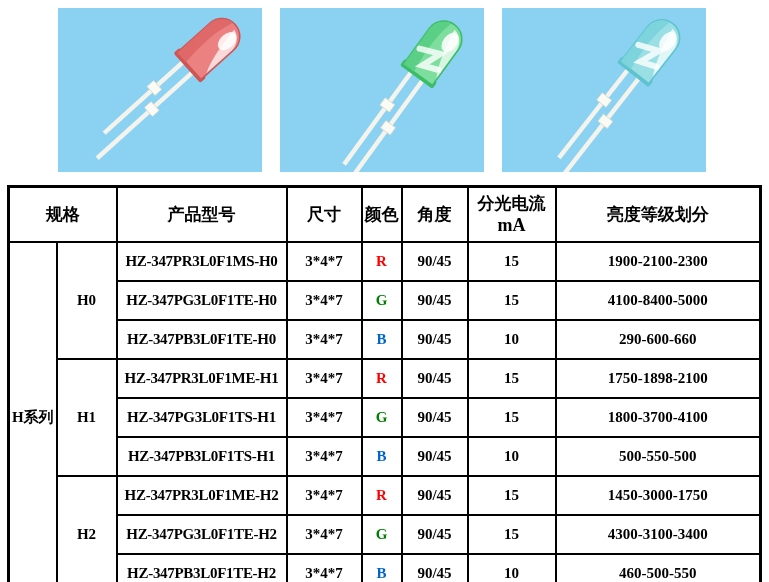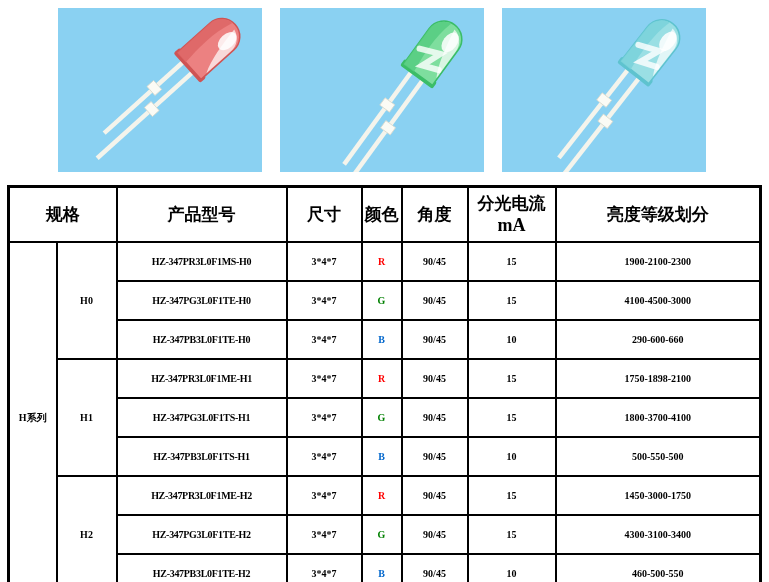--- a/index.html
+++ b/index.html
@@ -19,21 +19,21 @@
     border-collapse:collapse;table-layout:fixed;
     border:3px solid #000;
   }
   table.spec th, table.spec td{
     border:2px solid #000;
     text-align:center;vertical-align:middle;
     padding:0;color:#000;font-weight:bold;
     overflow:hidden;white-space:nowrap;
   }
   table.spec th{height:53px;font-size:17px;line-height:1.25;}
-  table.spec td{height:37px;font-size:10px;}
+  table.spec td{height:37px;font-size:15px;}
   td.model-cell{font-size:15px;letter-spacing:-0.3px;}
   td.series-cell{font-size:15px;}
   .hdr-sub{display:block;font-size:18px;}
 </style>
 </head>
 <body>
 
 <div class="photo" id="photo-0">
   <svg viewBox="0 0 204 164">
     <rect x="0" y="0" width="204" height="164" fill="#8ad1f2"></rect>
@@ -121,21 +121,21 @@
     <td>90/45</td>
     <td>15</td>
     <td>1900-2100-2300</td>
   </tr>
   <tr>
     <td class="model-cell">HZ-347PG3L0F1TE-H0</td>
     <td>3*4*7</td>
     <td style="color: rgb(0, 128, 0);">G</td>
     <td>90/45</td>
     <td>15</td>
-    <td>4100-4500-3000</td>
+    <td>4100-8400-5000</td>
   </tr>
   <tr>
     <td class="model-cell">HZ-347PB3L0F1TE-H0</td>
     <td>3*4*7</td>
     <td style="color: rgb(0, 102, 204);">B</td>
     <td>90/45</td>
     <td>10</td>
     <td>290-600-660</td>
   </tr>
 

